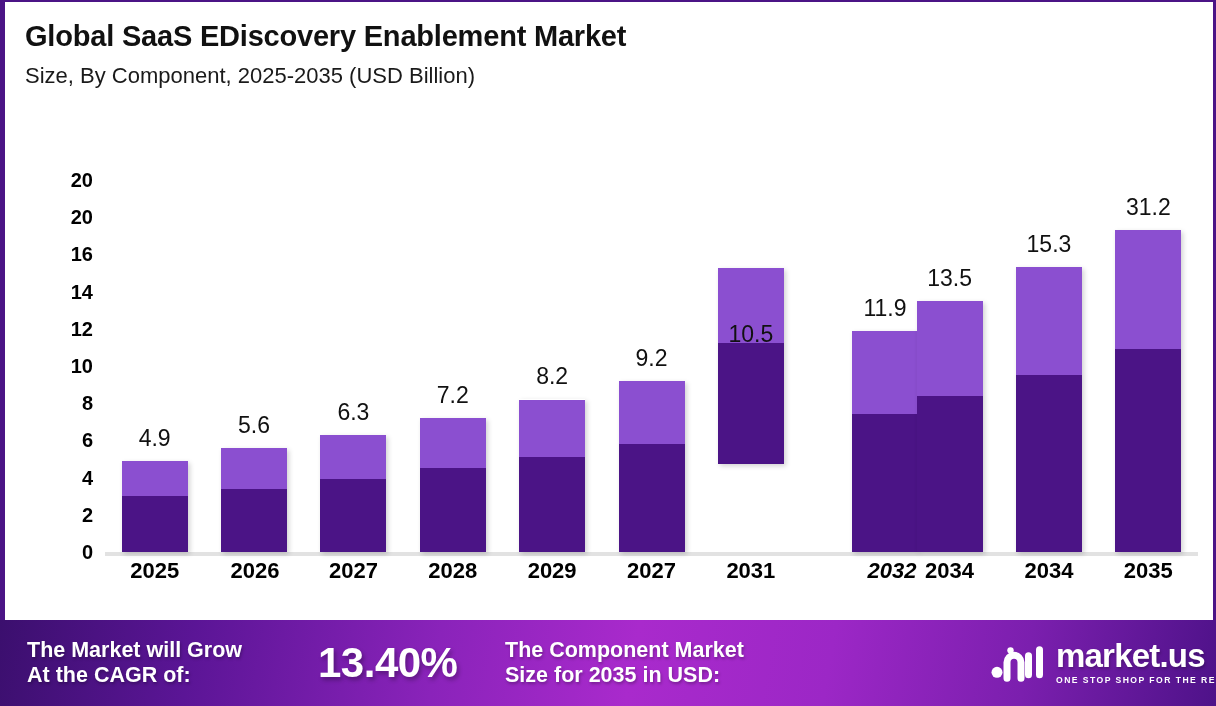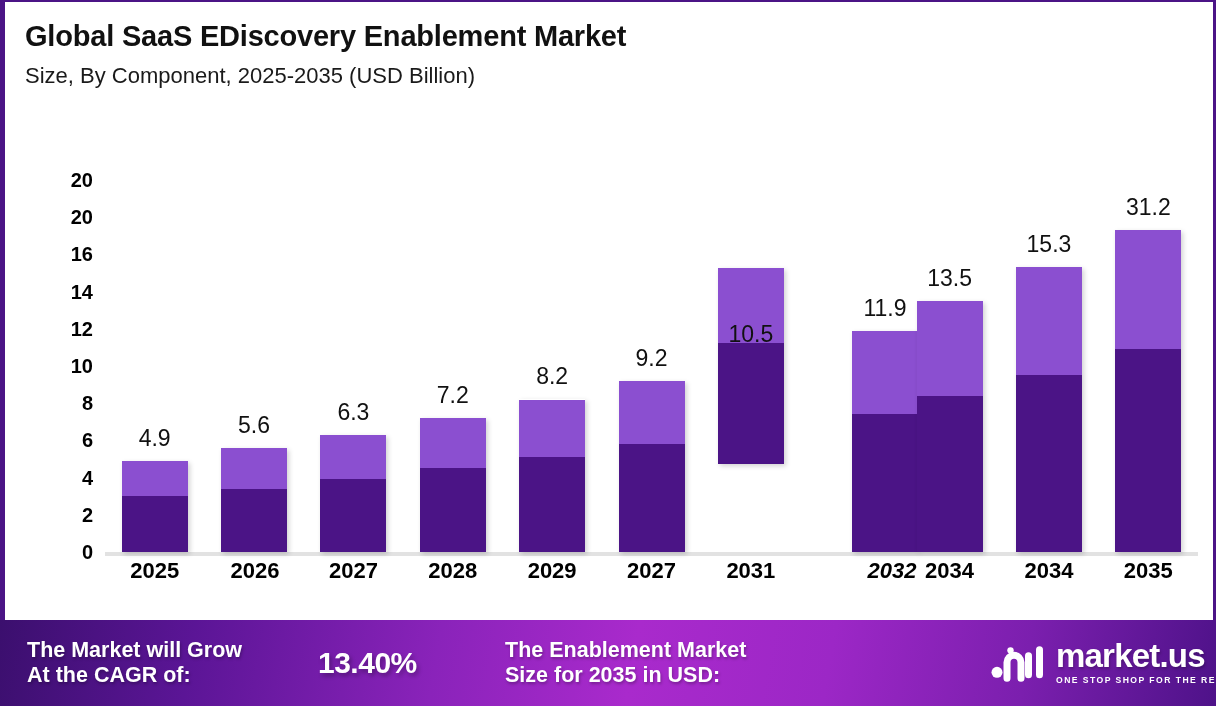--- a/index.html
+++ b/index.html
@@ -97,21 +97,21 @@
        #3B0F6E 0%, #5B1596 16%, #8A23BA 36%,
        #A92ACC 52%, #9C27C6 68%, #7B1FAE 84%, #4E1289 100%);
     display: flex; align-items: center;
   }
   .f-label {
     color: #ffffff; font-weight: bold; font-size: 21.5px;
     line-height: 1.16; white-space: nowrap;
     text-shadow: 1px 2px 3px rgba(0,0,0,0.28);
   }
   .f-value {
-    color: #ffffff; font-weight: bold; font-size: 30px;
+    color: #ffffff; font-weight: bold; font-size: 42px;
     white-space: nowrap; letter-spacing: -0.5px;
     text-shadow: 2px 3px 4px rgba(0,0,0,0.3);
   }
   .fb1 { position: absolute; left: 27px; top: 50%; transform: translateY(-50%); }
   .fb2 { position: absolute; left: 318px; top: 50%; transform: translateY(-50%); }
   .fb3 { position: absolute; left: 505px; top: 50%; transform: translateY(-50%); }
   .fb4 { position: absolute; left: 818px; top: 50%; transform: translateY(-50%); }
   .logo {
     position: absolute; left: 990px; top: 50%;
     transform: translateY(-50%);
@@ -249,21 +249,21 @@
       <div class="x-tick" style="left: 1043.32px;">2035</div>
     </div>
 
   <div class="footer">
     <div class="fb1 f-label">
       <div>The Market will Grow</div>
       <div>At the CAGR of:</div>
     </div>
     <div class="fb2 f-value">13.40%</div>
     <div class="fb3 f-label">
-      <div>The Enablement Market</div>
+      <div>The Component Market</div>
       <div>Size for 2035 in USD:</div>
     </div>
 
     <div class="logo">
       <svg class="logo-mark" viewBox="0 0 56 42">
         <circle cx="7" cy="30" r="5.5" fill="#fff"></circle>
         <path d="M17 36 V20 a7 7 0 0 1 14 0 V36" fill="none" stroke="#fff" stroke-width="7" stroke-linecap="round"></path>
         <rect x="35" y="10" width="7" height="26" rx="3.5" fill="#fff"></rect>
         <rect x="46" y="4" width="7" height="32" rx="3.5" fill="#fff"></rect>
         <circle cx="20.5" cy="8" r="3.2" fill="#fff"></circle>

